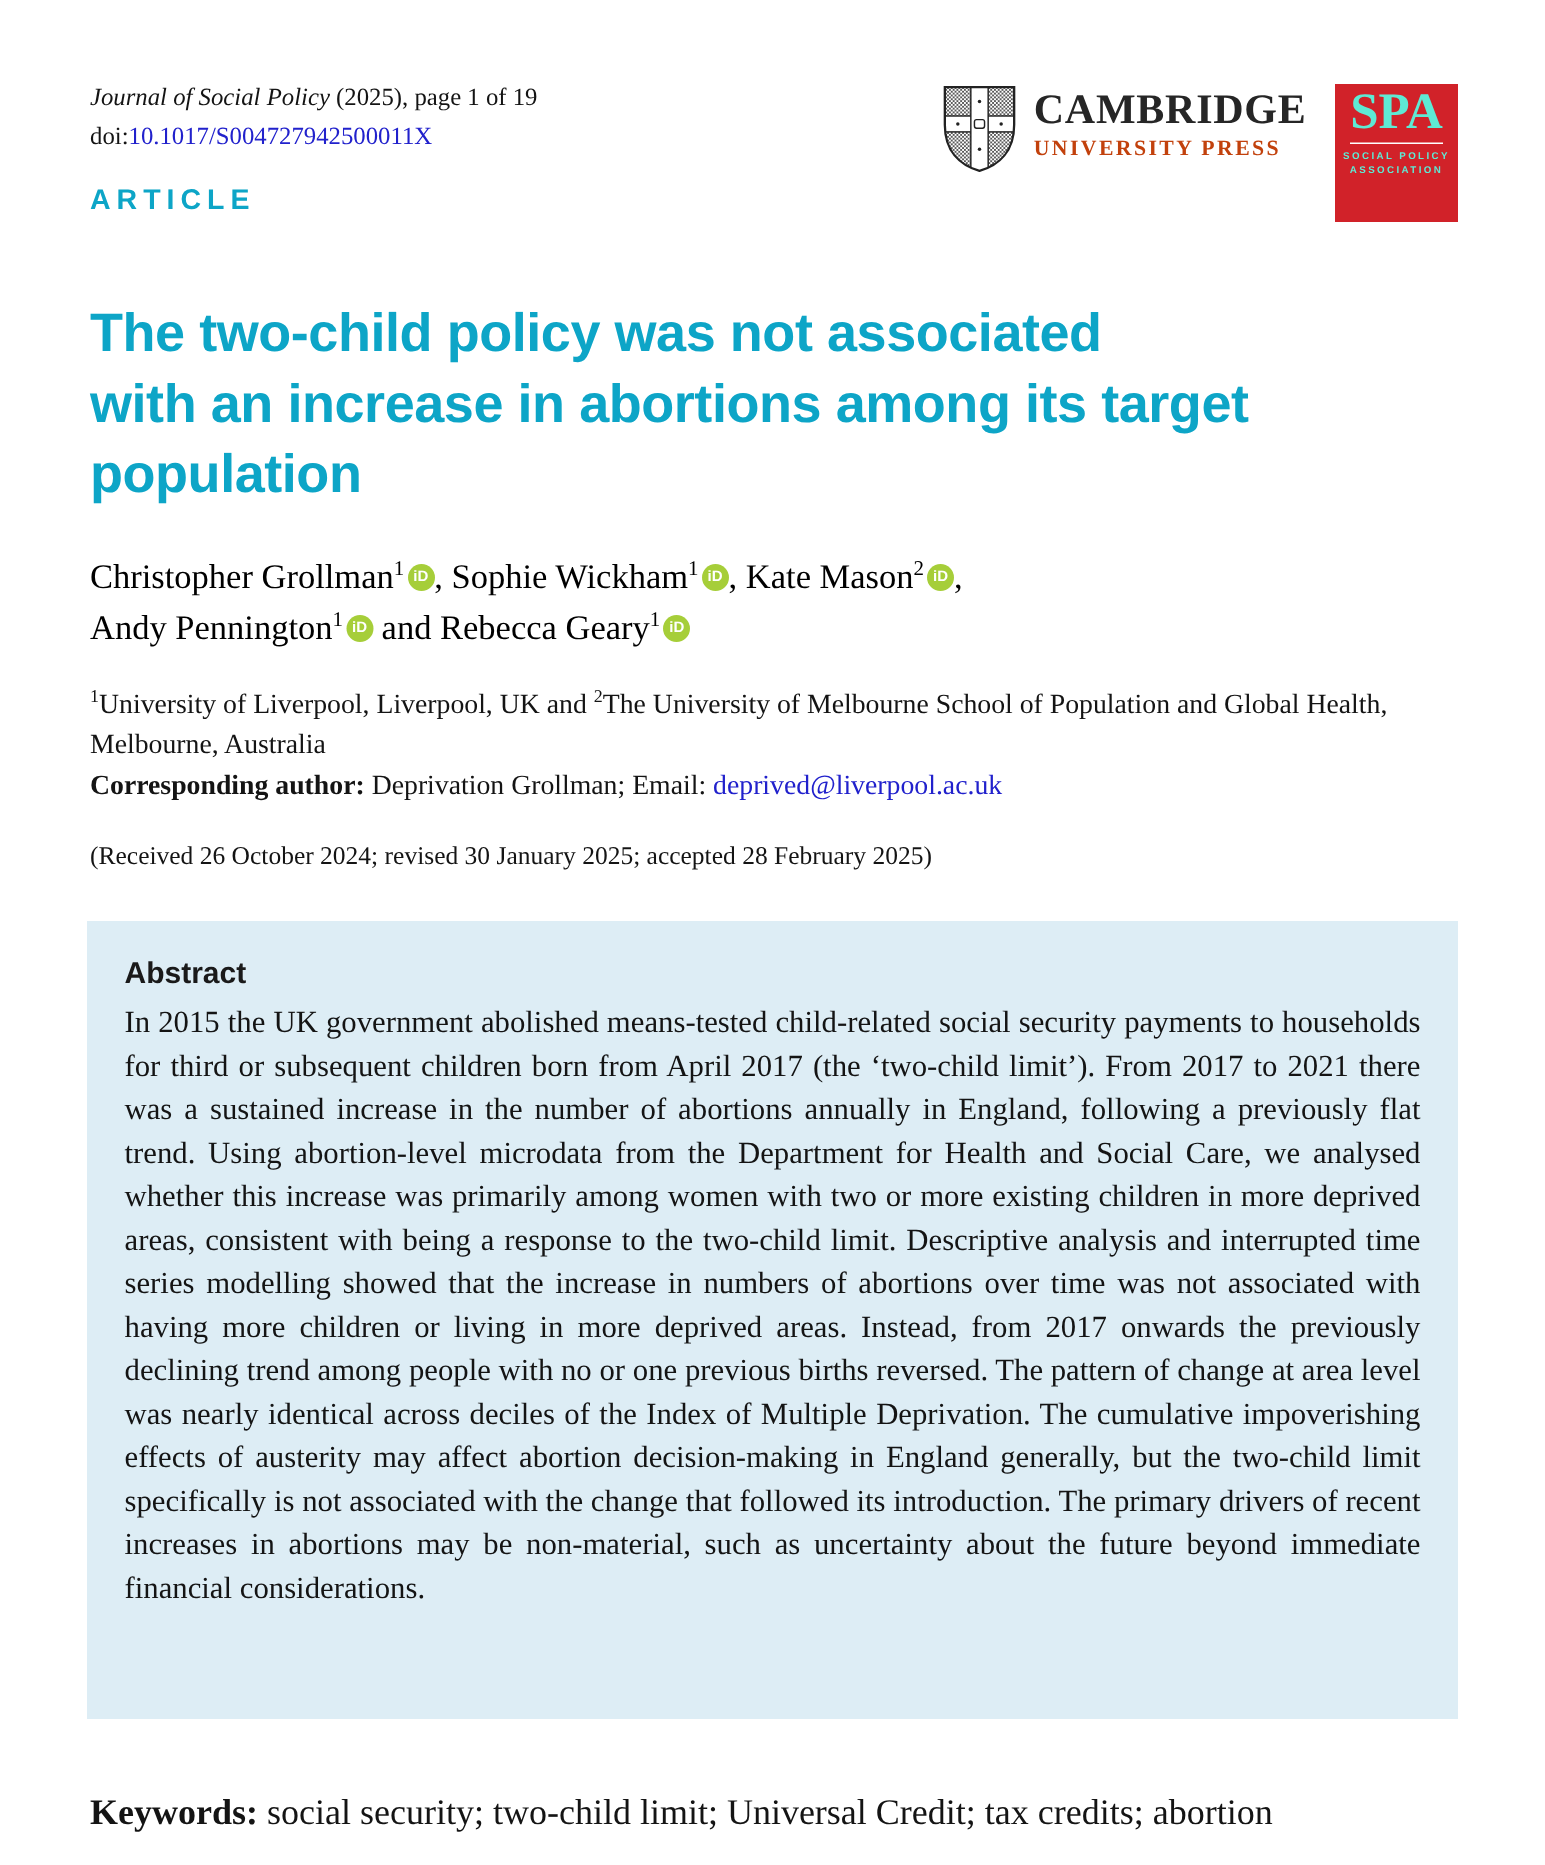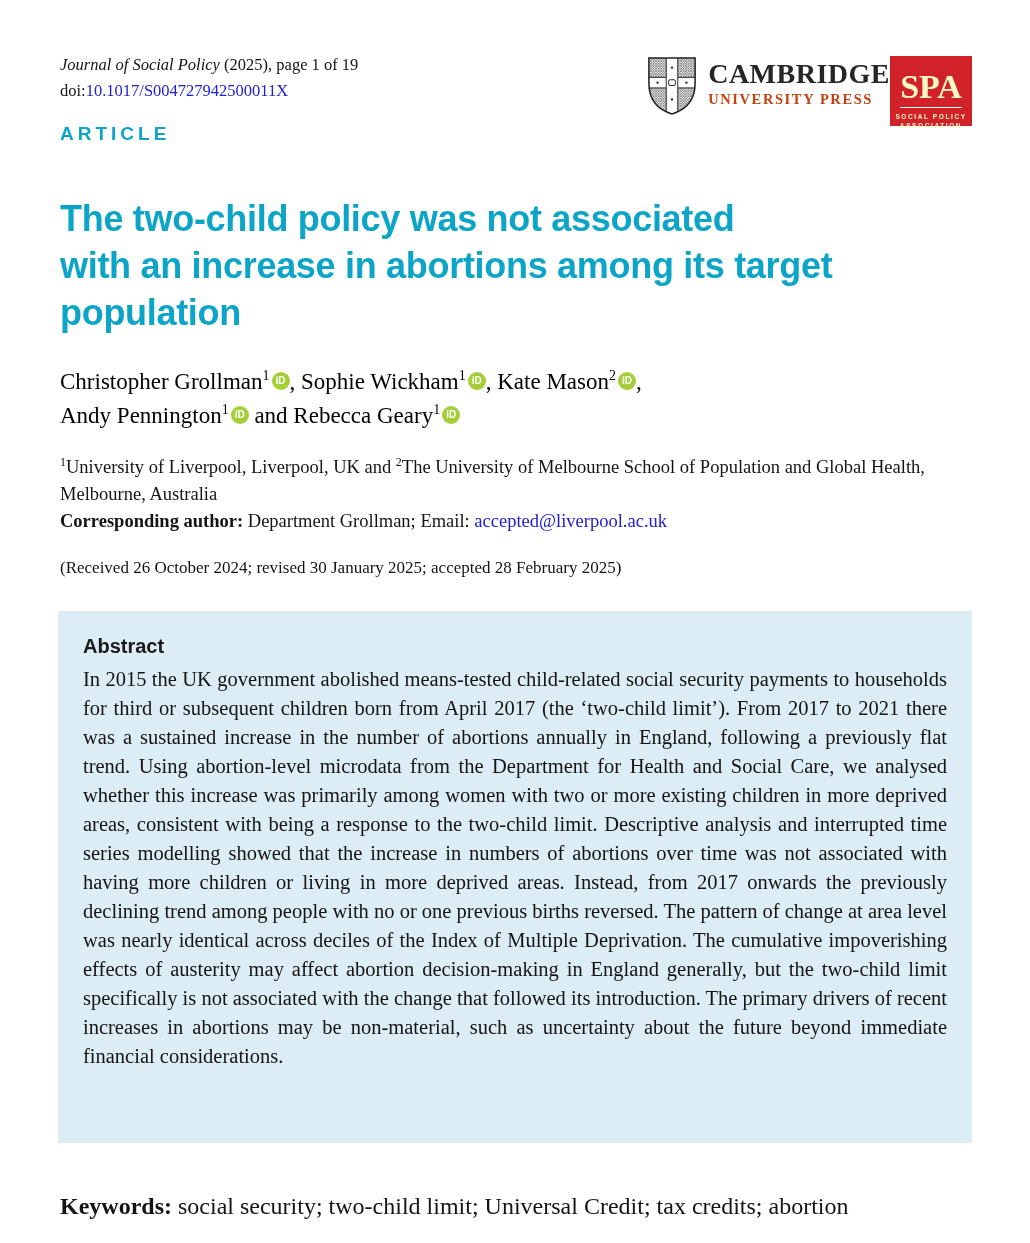--- a/index.html
+++ b/index.html
@@ -25,34 +25,34 @@
   .journal-line{font-size:16.5px;line-height:26px;}
   .journal-line i{font-style:italic;}
   .doi-line{font-size:16.5px;line-height:26px;}
   .doi-line a{color:var(--link-blue);text-decoration:none;cursor:pointer;}
   .article-label{
     margin-top:19px;color:var(--accent);
     font-family:"Liberation Sans", sans-serif;font-weight:700;
     font-size:19px;letter-spacing:4px;
   }
 
-  .logos{display:flex;gap:0;align-items:flex-start;margin-top:4px;}
+  .logos{display:flex;gap:19px;align-items:flex-start;margin-top:4px;}
   .cambridge{display:flex;gap:10px;align-items:flex-start;}
   .cam-text{margin-top:3px;}
   .cam-name{
     font-family:"Liberation Serif", serif;font-weight:700;font-size:28px;
     line-height:30px;color:#262626;letter-spacing:0.5px;
   }
   .cam-sub{
     font-family:"Liberation Serif", serif;font-weight:700;font-size:14.5px;
     letter-spacing:1.6px;color:#c2410c;margin-top:2px;
   }
   .spa-box{
-    width:82px;height:70px;background:var(--spa-red);color:#fef9c3;
-    text-align:center;box-sizing:border-box;padding-top:13px;
+    width:82px;height:92px;background:var(--spa-red);color:#5eead4;
+    text-align:center;box-sizing:border-box;padding-top:1px;
   }
   .spa-acronym{font-family:"Liberation Serif", serif;font-weight:700;font-size:34px;line-height:36px;}
   .spa-divider{width:62px;height:1px;background:#ffffff;margin:2px auto 4px auto;}
   .spa-small{
     font-family:"Liberation Sans", sans-serif;font-weight:700;
     font-size:6.5px;letter-spacing:1.6px;line-height:9px;
   }
 
   
   .title{
@@ -155,21 +155,21 @@
       <span>population</span>
     </h1>
 
     <div class="authors">
         <div><span>Christopher Grollman</span><sup>1</sup><span class="orcid">iD</span>, <span>Sophie Wickham</span><sup>1</sup><span class="orcid">iD</span>, <span>Kate Mason</span><sup>2</sup><span class="orcid">iD</span>,</div>
         <div><span>Andy Pennington</span><sup>1</sup><span class="orcid">iD</span> and <span>Rebecca Geary</span><sup>1</sup><span class="orcid">iD</span></div>
       </div>
 
     <div class="affiliations"><sup>1</sup><span>University of Liverpool, Liverpool, UK and </span><sup>2</sup><span>The University of Melbourne School of Population and Global Health, Melbourne, Australia</span></div>
 
-    <div class="correspondence"><b>Corresponding author:</b><span> Department Grollman; Email: </span><a>accepted@liverpool.ac.uk</a></div>
+    <div class="correspondence"><b>Corresponding author:</b><span> Deprivation Grollman; Email: </span><a>deprived@liverpool.ac.uk</a></div>
 
     <div class="received">(Received 26 October 2024; revised 30 January 2025; accepted 28 February 2025)</div>
 
     <div class="abstract-box">
       <div class="abstract-heading">Abstract</div>
       <div class="abstract-text">In 2015 the UK government abolished means-tested child-related social security payments to households for third or subsequent children born from April 2017 (the ‘two-child limit’). From 2017 to 2021 there was a sustained increase in the number of abortions annually in England, following a previously flat trend. Using abortion-level microdata from the Department for Health and Social Care, we analysed whether this increase was primarily among women with two or more existing children in more deprived areas, consistent with being a response to the two-child limit. Descriptive analysis and interrupted time series modelling showed that the increase in numbers of abortions over time was not associated with having more children or living in more deprived areas. Instead, from 2017 onwards the previously declining trend among people with no or one previous births reversed. The pattern of change at area level was nearly identical across deciles of the Index of Multiple Deprivation. The cumulative impoverishing effects of austerity may affect abortion decision-making in England generally, but the two-child limit specifically is not associated with the change that followed its introduction. The primary drivers of recent increases in abortions may be non-material, such as uncertainty about the future beyond immediate financial considerations.</div>
     </div>
 
     <div class="keywords"><b>Keywords:</b><span> social security; two-child limit; Universal Credit; tax credits; abortion</span></div>
 

